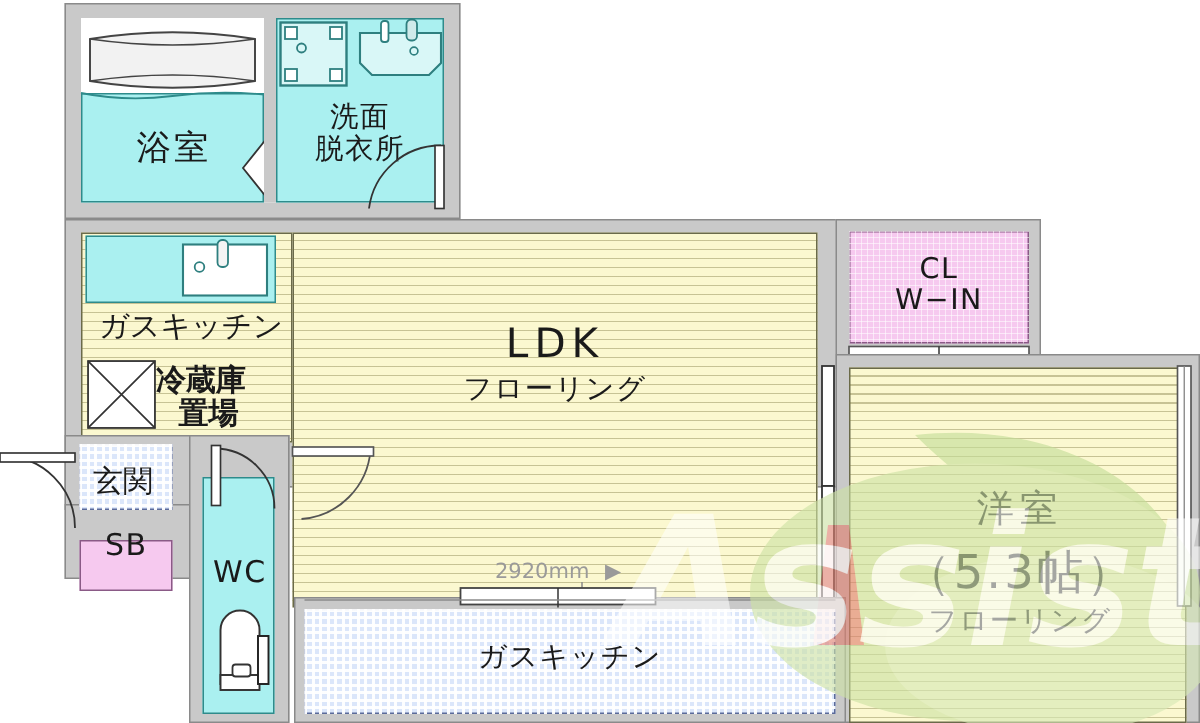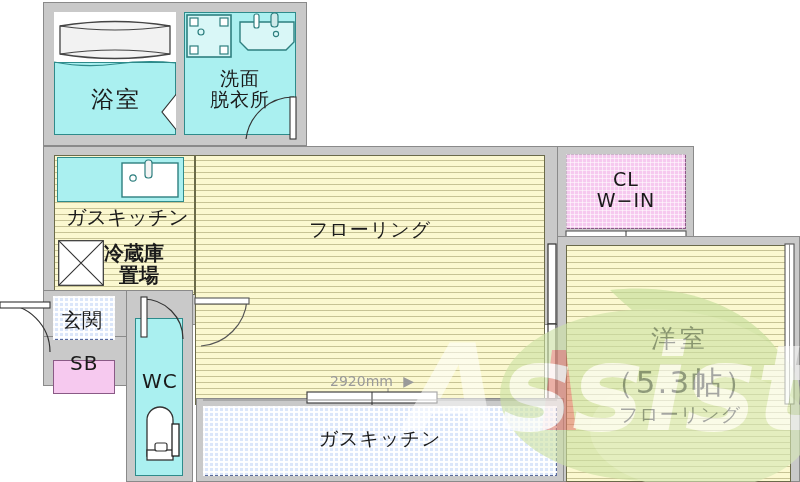--- a/index.html
+++ b/index.html
@@ -139,20 +139,21 @@
   <svg class="abs" style="left:58px;top:240px;" width="46" height="46" viewBox="0 0 46 46">
     <rect x="0.7" y="0.7" width="44.6" height="44.6" fill="#ffffff" stroke="#333" stroke-width="1.2"></rect>
     <path d="M0.7 0.7 L45.3 45.3 M45.3 0.7 L0.7 45.3" stroke="#333" stroke-width="1.1" fill="none"></path>
   </svg>
   <div class="lbl sml" style="left:104px;top:242px;font-weight:bold;">
     <div>冷蔵庫</div>
     <div class="lbl-c" style="position:static;margin-left:10px;">置場</div>
   </div>
 
   <div class="lbl lbl-c" style="left:245px;top:215px;width:250px;">
+    <div class="big" style="font-size:27px;letter-spacing:4px;">LDK</div>
     <div class="mid" style="margin-top:4px;">フローリング</div>
   </div>
 
   <div class="dim" style="left:330px;top:373px;">
     <span>2920mm</span>
     <span style="margin-left:6px;">▶</span>
   </div>
   <svg class="abs" style="left:386px;top:388px;" width="4" height="16" viewBox="0 0 4 16">
     <path d="M2 0 L2 16" stroke="#8a8a8a" stroke-width="1"></path>
   </svg>

